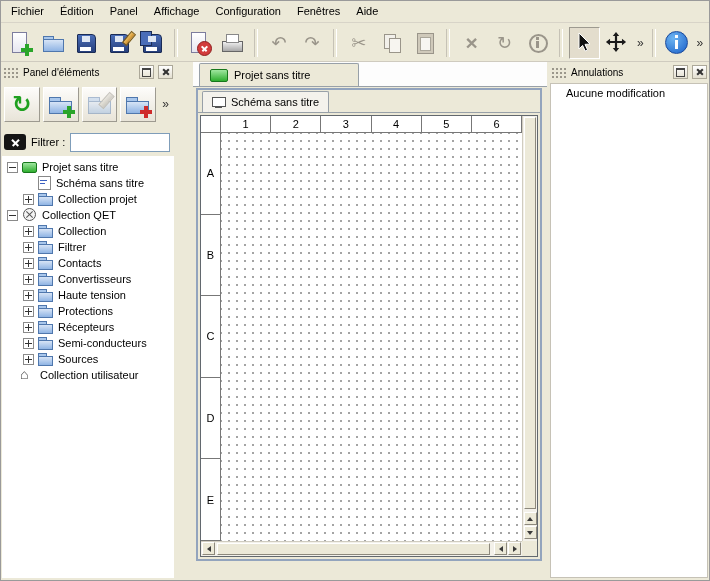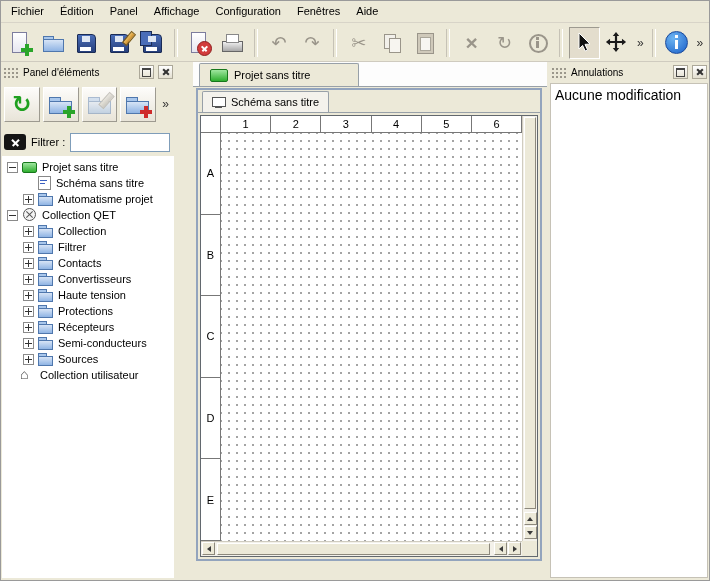--- a/index.html
+++ b/index.html
@@ -209,21 +209,21 @@
     background:#ece9d8;border:1px solid;border-color:#fff #8c887c #8c887c #fff;box-sizing:border-box;}
   .scorner{position:absolute;right:0;bottom:0;width:15px;height:15px;background:#ece9d8;}
   .tri-up{width:0;height:0;border-left:3px solid transparent;border-right:3px solid transparent;border-bottom:4px solid #3a3a3a;}
   .tri-down{width:0;height:0;border-left:3px solid transparent;border-right:3px solid transparent;border-top:4px solid #3a3a3a;}
   .tri-left{width:0;height:0;border-top:3px solid transparent;border-bottom:3px solid transparent;border-right:4px solid #3a3a3a;}
   .tri-right{width:0;height:0;border-top:3px solid transparent;border-bottom:3px solid transparent;border-left:4px solid #3a3a3a;}
 
   
   .undo-content{position:absolute;left:0;top:19px;right:0;bottom:0;background:#fff;
     border:1px solid #c6c2b6;box-sizing:border-box;}
-  .undo-msg{font-size:14px;padding:3px 4px;}
+  .undo-msg{font-size:11px;padding:3px 15px;}
 </style>
 </head>
 <body>
 
 <div class="frame"></div>
 
 <div class="menubar">
   <span class="menu-item">Fichier</span>
   <span class="menu-item">Édition</span>
   <span class="menu-item">Panel</span>
@@ -364,21 +364,21 @@
       <span class="tlabel">Projet sans titre</span>
     </div>
     <div class="trow lvl1">
       <span class="exp-sp"></span>
       <span class="ti schema"></span>
       <span class="tlabel">Schéma sans titre</span>
     </div>
     <div class="trow lvl1">
       <span class="exp plus"></span>
       <span class="ti folder"></span>
-      <span class="tlabel">Automatisme projet</span>
+      <span class="tlabel">Collection projet</span>
     </div>
     <div class="trow">
       <span class="exp"></span>
       <span class="ti qet"></span>
       <span class="tlabel">Collection QET</span>
     </div>
     <div class="trow lvl1">
       <span class="exp plus"></span>
       <span class="ti folder"></span>
       <span class="tlabel">Collection</span>

